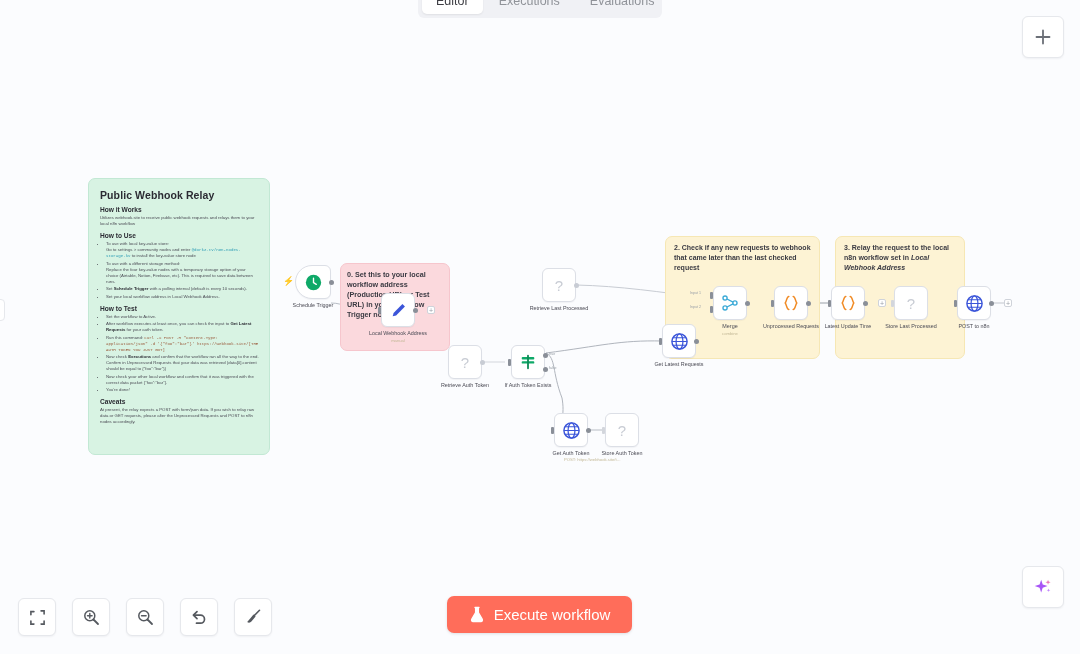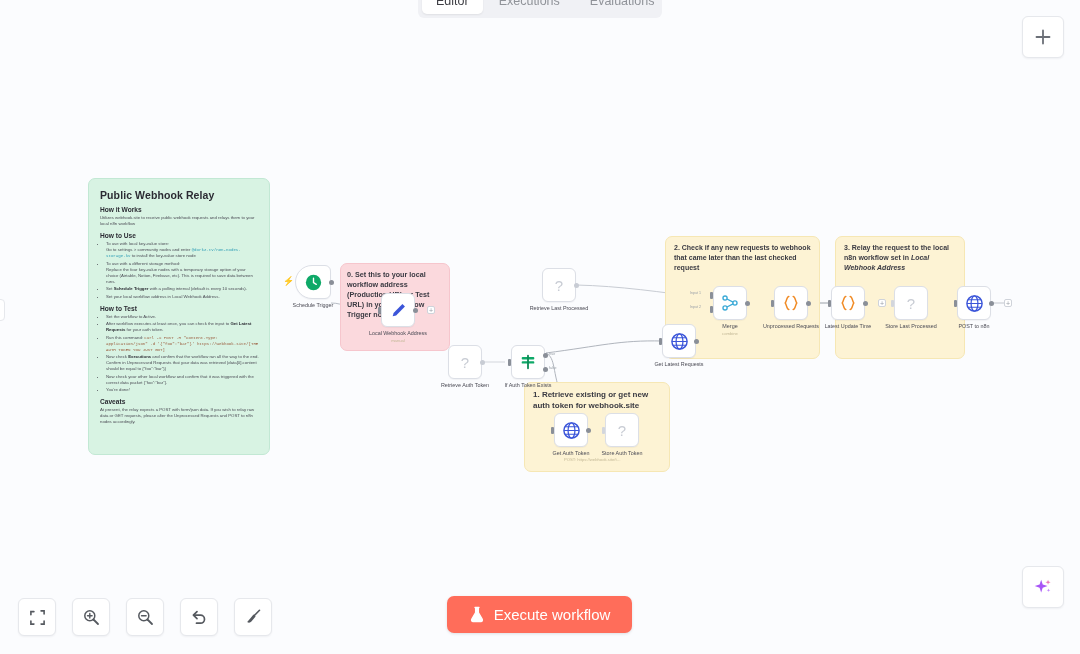--- a/index.html
+++ b/index.html
@@ -277,23 +277,20 @@
     </ul>
 
     <div class="gn-h2">Caveats</div>
     <div class="gn-p">At present, the relay expects a POST with form/json data. If you wish to relay raw data or GET requests, please alter the Unprocessed Requests and POST to n8n nodes accordingly.</div>
   </div>
 
   <div class="sticky sticky-pink">
     <div class="note-title">0. Set this to your local workflow address (Production URL or Test URL) in your Workflow Trigger node)</div>
   </div>
 
-  <div class="sticky sticky-yellow" id="note-auth">
-    <div class="note-title" style="font-size:8px;line-height:11px">1. Retrieve existing or get new auth token for webhook.site</div>
-  </div>
 
   <div class="sticky sticky-yellow" id="note-check">
     <div class="note-title" style="font-size:7px;line-height:10px">2. Check if any new requests to webhook that came later than the last checked request</div>
   </div>
 
   <div class="sticky sticky-yellow" id="note-relay">
     <div class="note-title" style="font-size:7px;line-height:10px"><span>3. Relay the request to the local n8n workflow set in </span><span class="ital">Local Webhook Address</span></div>
   </div>
 
   <div class="node" style="left:295px; top:265px;">

